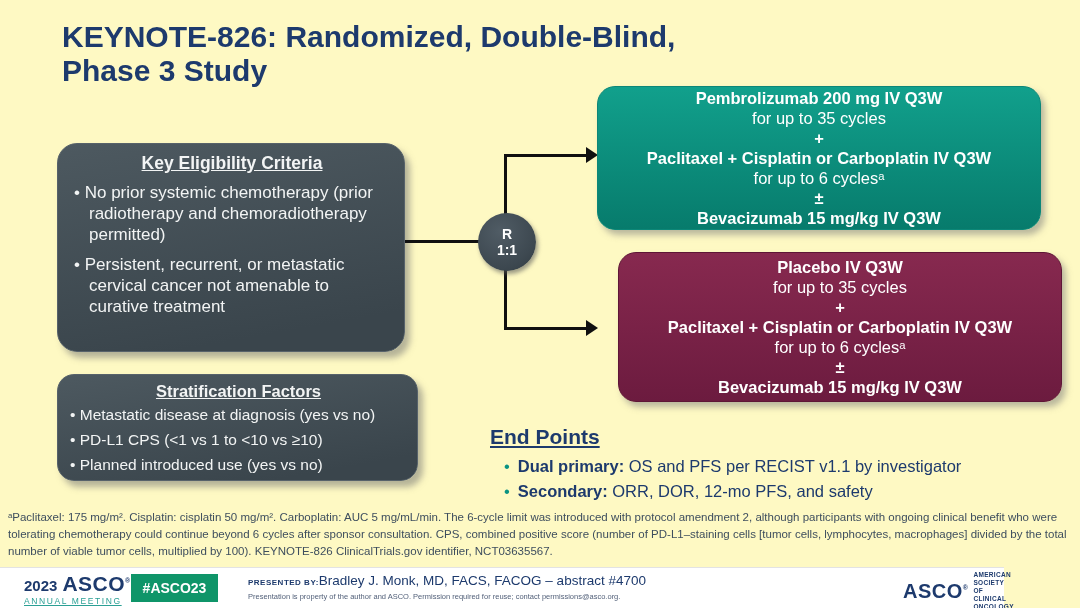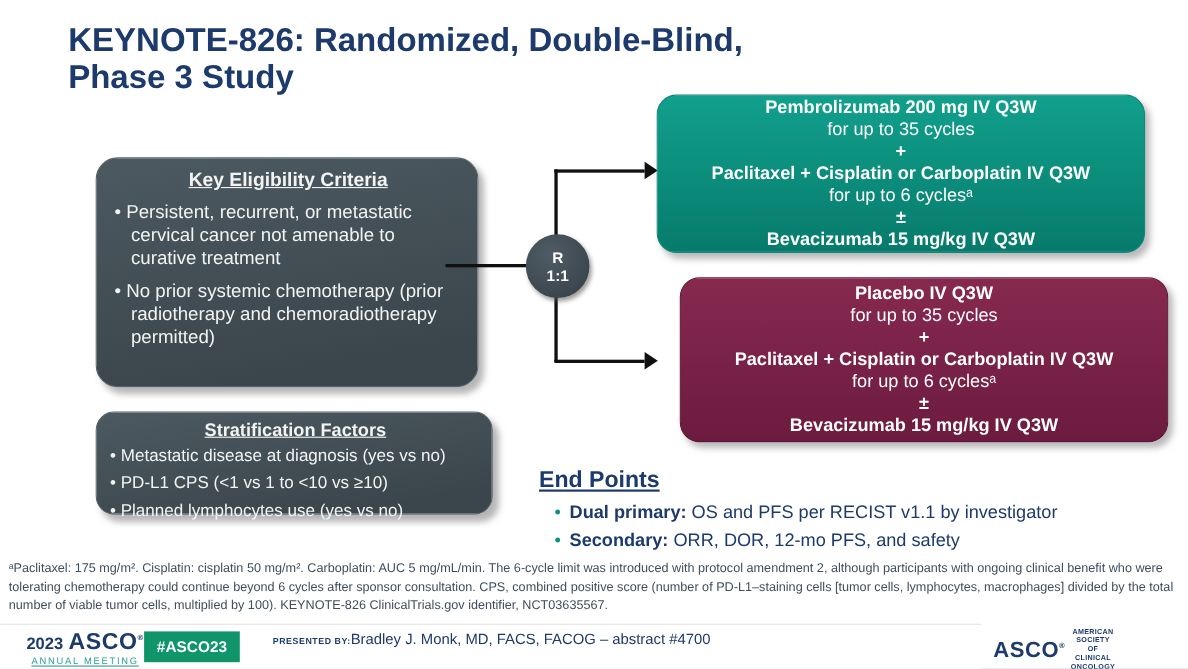--- a/index.html
+++ b/index.html
@@ -1,35 +1,34 @@
 <!DOCTYPE html>
 <html><head>
 <meta charset="utf-8">
 <style>
   * { margin:0; padding:0; box-sizing:border-box; }
   body { background:#888; font-family:"Liberation Sans", sans-serif; }
   .slide {
-    position:relative; width:1080px; height:608px; background:#ffffff;
+    position:relative; width:1080px; height:608px; background:#fef9c3;
     overflow:hidden; margin:0 auto;
   }
   
   .title {
     position:absolute; left:62px; top:20px;
     font-size:30px; font-weight:bold; color:#1d3a6d; line-height:34px;
   }
   
   .slate-box {
     position:absolute; border-radius:20px; color:#f2f4f4;
     background:linear-gradient(170deg,#4d5960 0%,#3a454c 85%);
     border:1px solid #57626a;
     box-shadow:5px 6px 6px rgba(110,110,110,.5);
-    margin-left:30px;
   }
   .elig-box { left:57px; top:143px; width:348px; height:209px; padding:9px 14px 6px 16px; }
-  .strat-box { left:57px; top:374px; width:361px; height:94px; padding:7px 10px 4px 12px; border-radius:17px; }
+  .strat-box { left:57px; top:374px; width:361px; height:107px; padding:7px 10px 4px 12px; border-radius:17px; }
   .box-header {
     text-align:center; font-weight:bold; text-decoration:underline;
     font-size:17.5px; margin-bottom:8px;
   }
   .strat-box .box-header { font-size:16.5px; margin-bottom:5px; }
   .bullets { list-style:none; }
   .elig-box .bullets li {
     font-size:17px; line-height:21px; margin-bottom:9px;
     padding-left:15px; text-indent:-15px;
   }
@@ -82,22 +81,22 @@
   .ep-item { font-size:16.5px; line-height:20px; margin:5px 0 5px 14px; }
   .ep-dot { color:#0a9382; margin-right:8px; }
   .ep-label { font-weight:bold; }
   
   .footnote {
     position:absolute; left:8px; top:509px; width:1066px;
     font-size:11.5px; line-height:17px; color:#3e4e5e;
   }
   
   .footer {
-    position:absolute; left:0; top:567px; width:892px; height:41px;
-    border-top:1px solid #e3e3e3; background:#ffffff;text-align:center;
+    position:absolute; left:0; top:567px; width:1004px; height:41px;
+    border-top:1px solid #e3e3e3; background:#ffffff;
   }
   .meeting-logo { position:absolute; left:24px; top:4px; color:#1d3a6d; }
   .meeting-row { display:flex; align-items:baseline; gap:5px; }
   .meeting-year { font-size:15px; font-weight:bold; }
   .meeting-asco { font-size:21px; font-weight:bold; letter-spacing:.5px; }
   .reg { font-size:7px; vertical-align:super; }
   .meeting-sub { font-size:8.5px; letter-spacing:1.6px; color:#2ba095; margin-top:0px;text-decoration:underline; }
   .hashtag-badge {
     position:absolute; left:131px; top:6px; width:87px; height:28px;
     background:#0f9569; color:#ffffff; font-weight:bold; font-size:14px;
@@ -122,31 +121,31 @@
 <div class="slide">
 
   <div class="title">
     <div>KEYNOTE-826: Randomized, Double-Blind,</div>
     <div>Phase 3 Study</div>
   </div>
 
   <div class="slate-box elig-box">
     <div class="box-header">Key Eligibility Criteria</div>
     <ul class="bullets">
+      <li>No prior systemic chemotherapy (prior radiotherapy and chemoradiotherapy permitted)</li>
       <li>Persistent, recurrent, or metastatic cervical cancer not amenable to curative treatment</li>
-      <li>No prior systemic chemotherapy (prior radiotherapy and chemoradiotherapy permitted)</li>
     </ul>
   </div>
 
   <div class="slate-box strat-box">
     <div class="box-header">Stratification Factors</div>
     <ul class="bullets">
       <li>Metastatic disease at diagnosis (yes vs no)</li>
       <li>PD-L1 CPS (&lt;1 vs 1 to &lt;10 vs ≥10)</li>
-      <li>Planned lymphocytes use (yes vs no)</li>
+      <li>Planned introduced use (yes vs no)</li>
     </ul>
   </div>
 
   <div class="conn" style="left:405px; top:240px; width:74px; height:3px;"></div>
   <div class="conn" style="left:504px; top:154px; width:3px; height:88px;"></div>
   <div class="conn" style="left:504px; top:242px; width:3px; height:87px;"></div>
   <div class="conn" style="left:504px; top:154px; width:82px; height:3px;"></div>
   <div class="conn" style="left:504px; top:327px; width:82px; height:3px;"></div>
   <div class="arrow-right" style="left:586px; top:147px;"></div>
   <div class="arrow-right" style="left:586px; top:320px;"></div>
@@ -195,20 +194,21 @@
         <span class="meeting-asco"><span>ASCO</span><span class="reg">®</span></span>
       </div>
       <div class="meeting-sub">ANNUAL MEETING</div>
     </div>
     <div class="hashtag-badge">#ASCO23</div>
     <div class="presented">
       <div class="presented-row">
         <span class="presented-label">PRESENTED BY:</span>
         <span class="presenter-name">Bradley J. Monk, MD, FACS, FACOG – abstract #4700</span>
       </div>
+      <div class="disclaimer">Presentation is property of the author and ASCO. Permission required for reuse; contact permissions@asco.org.</div>
     </div>
     <div class="asco-org">
       <div class="asco-org-row">
         <span class="asco-org-logo"><span>ASCO</span><span class="reg">®</span></span>
         <span class="asco-org-lines">
           <div>AMERICAN SOCIETY OF</div>
           <div>CLINICAL ONCOLOGY</div>
         </span>
       </div>
       <div class="asco-tagline">KNOWLEDGE CONQUERS CANCER</div>

